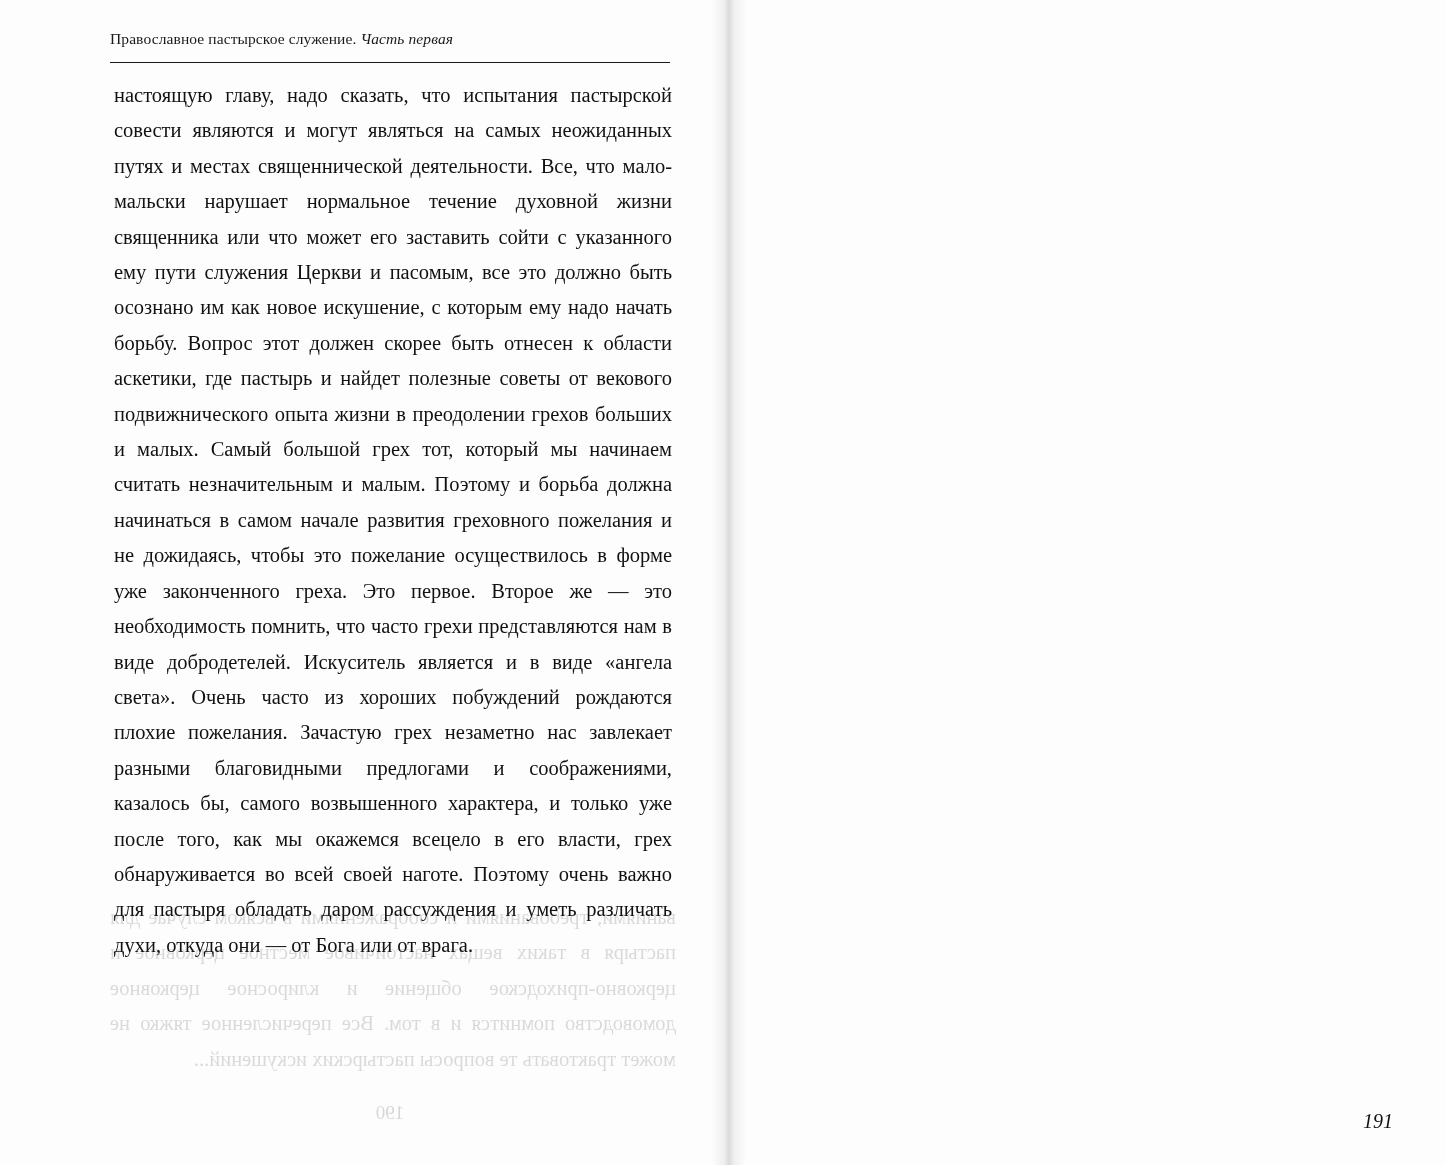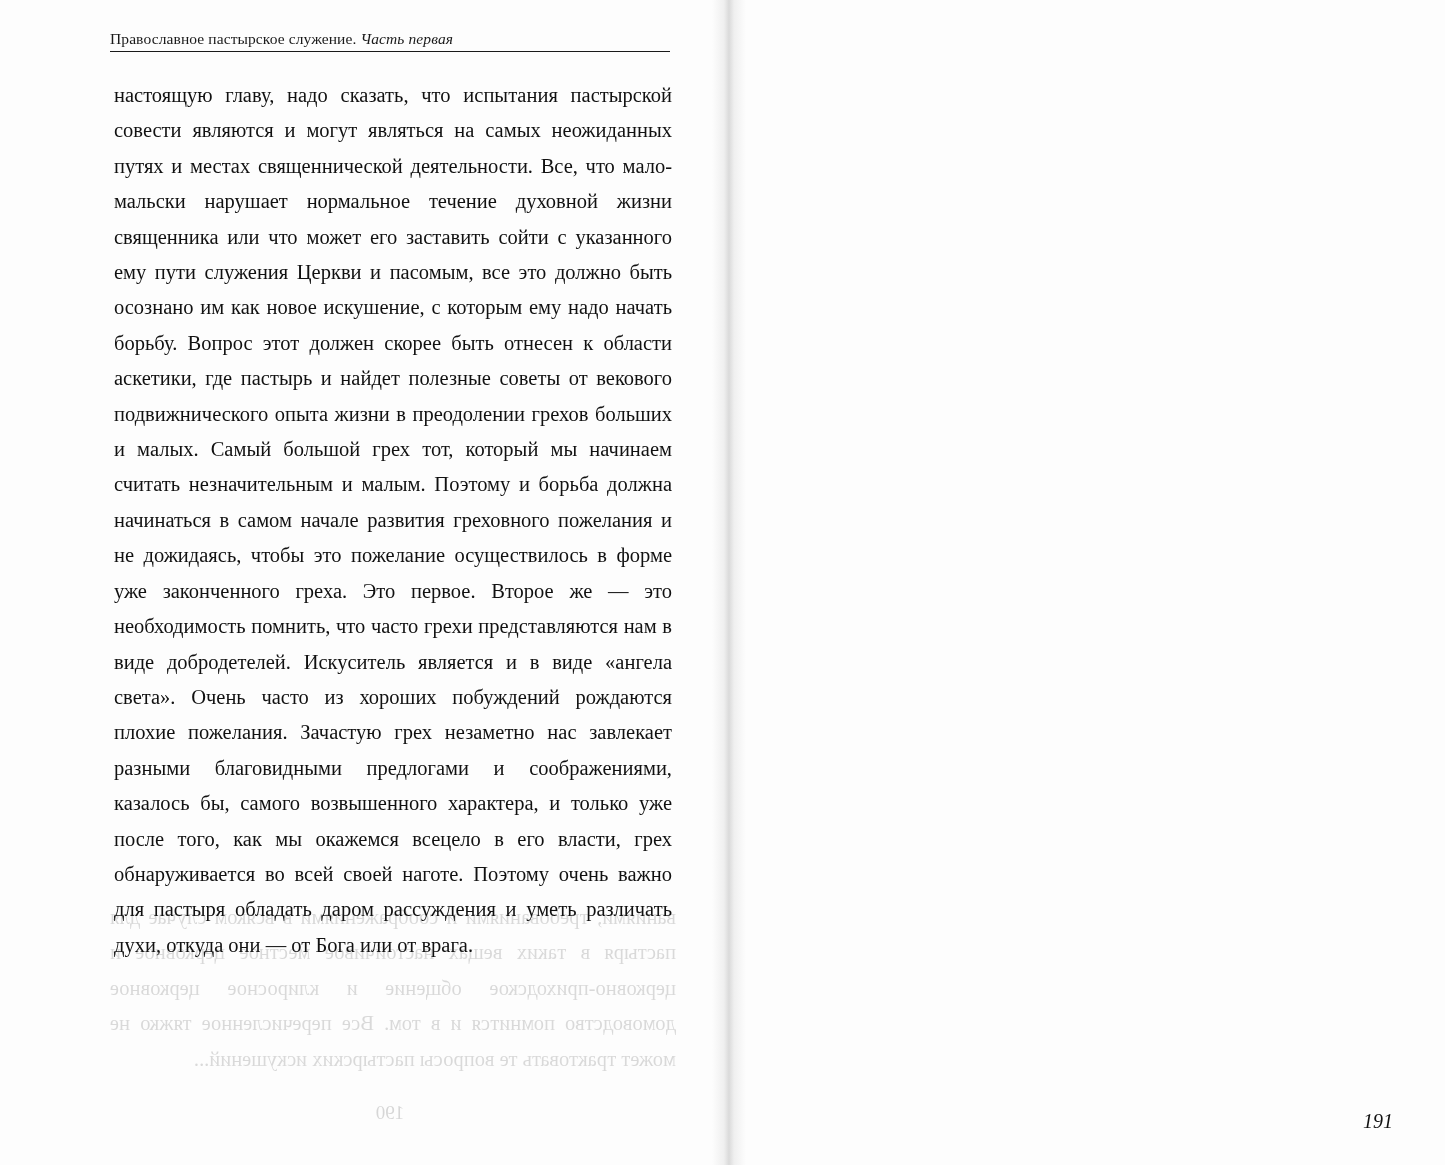--- a/index.html
+++ b/index.html
@@ -44,21 +44,21 @@
   .page-right { left: 730px; width: 715px; font-style: italic; }
 
   .running-head {
     position: absolute;
     left: 110px;
     top: 30px;
     width: 560px;
     font-size: 15.5px;
     letter-spacing: 0.1px;
     color: #1a1a1a;
-    padding-bottom: 3px;
+    padding-bottom: 14px;
     border-bottom: 1.6px solid #1a1a1a;
   }
   .running-head .part {
     font-style: italic;
   }
 
   .col {
     position: absolute;
     font-size: 20.5px;
     line-height: 35.4px;

